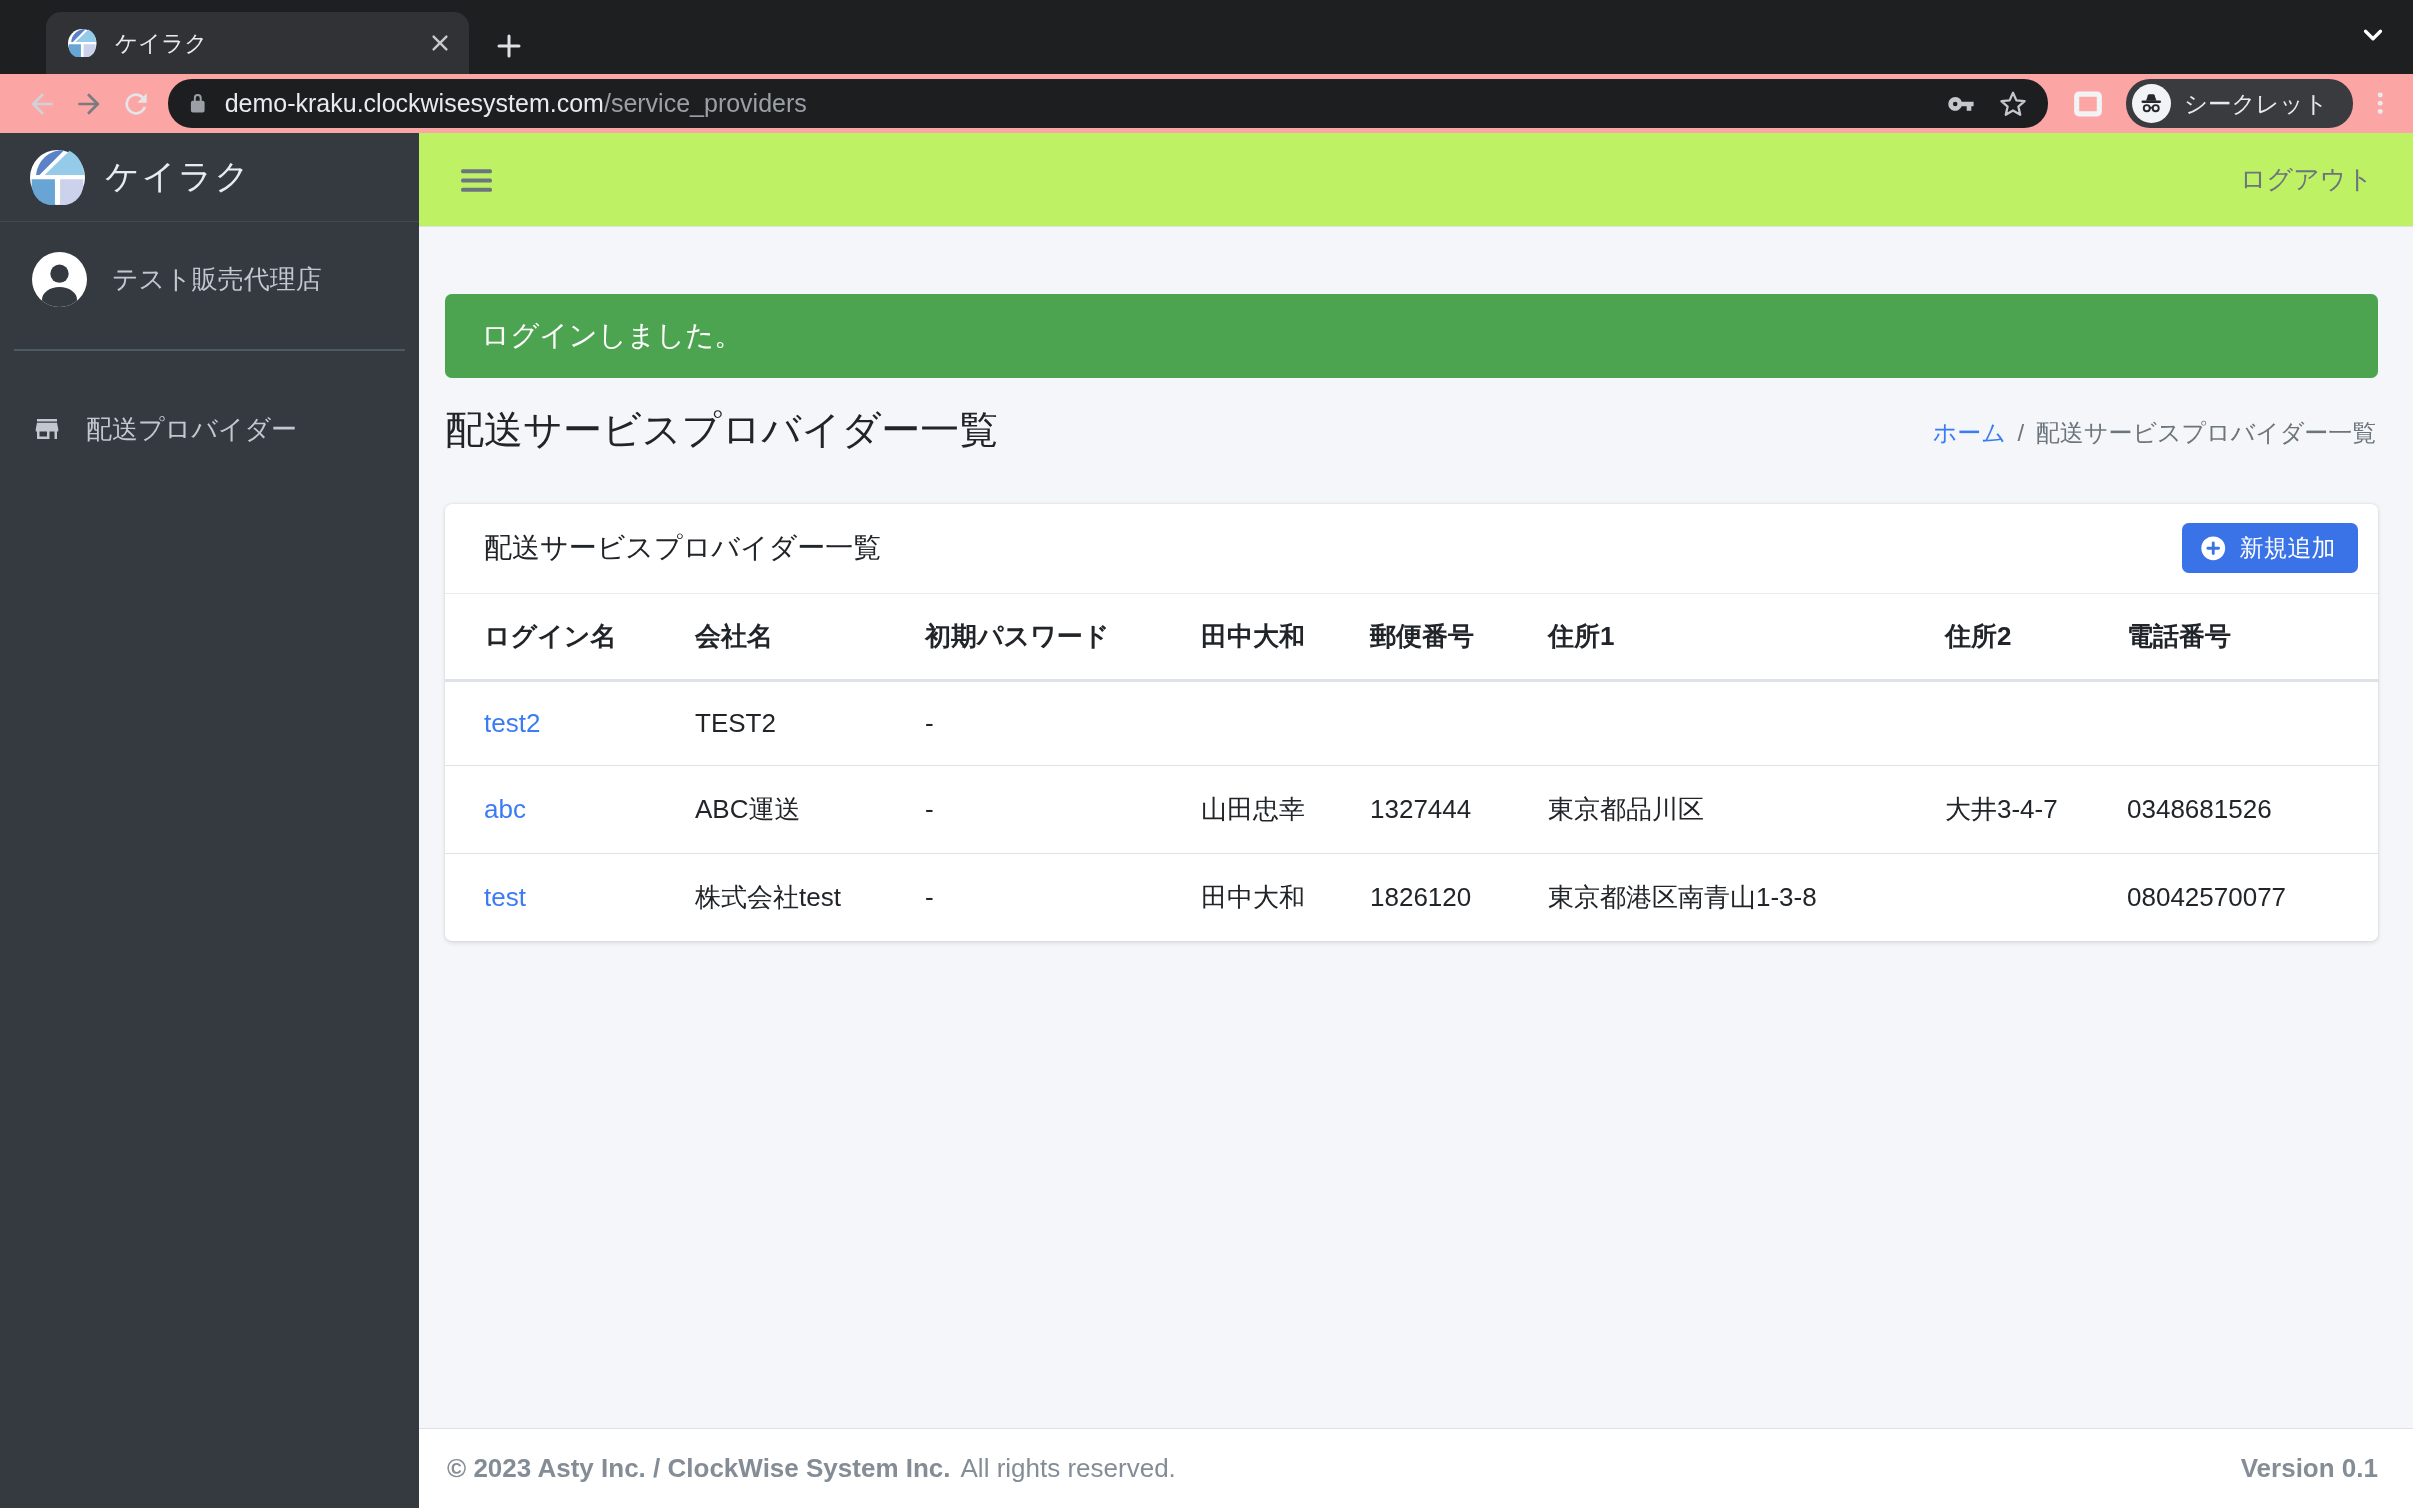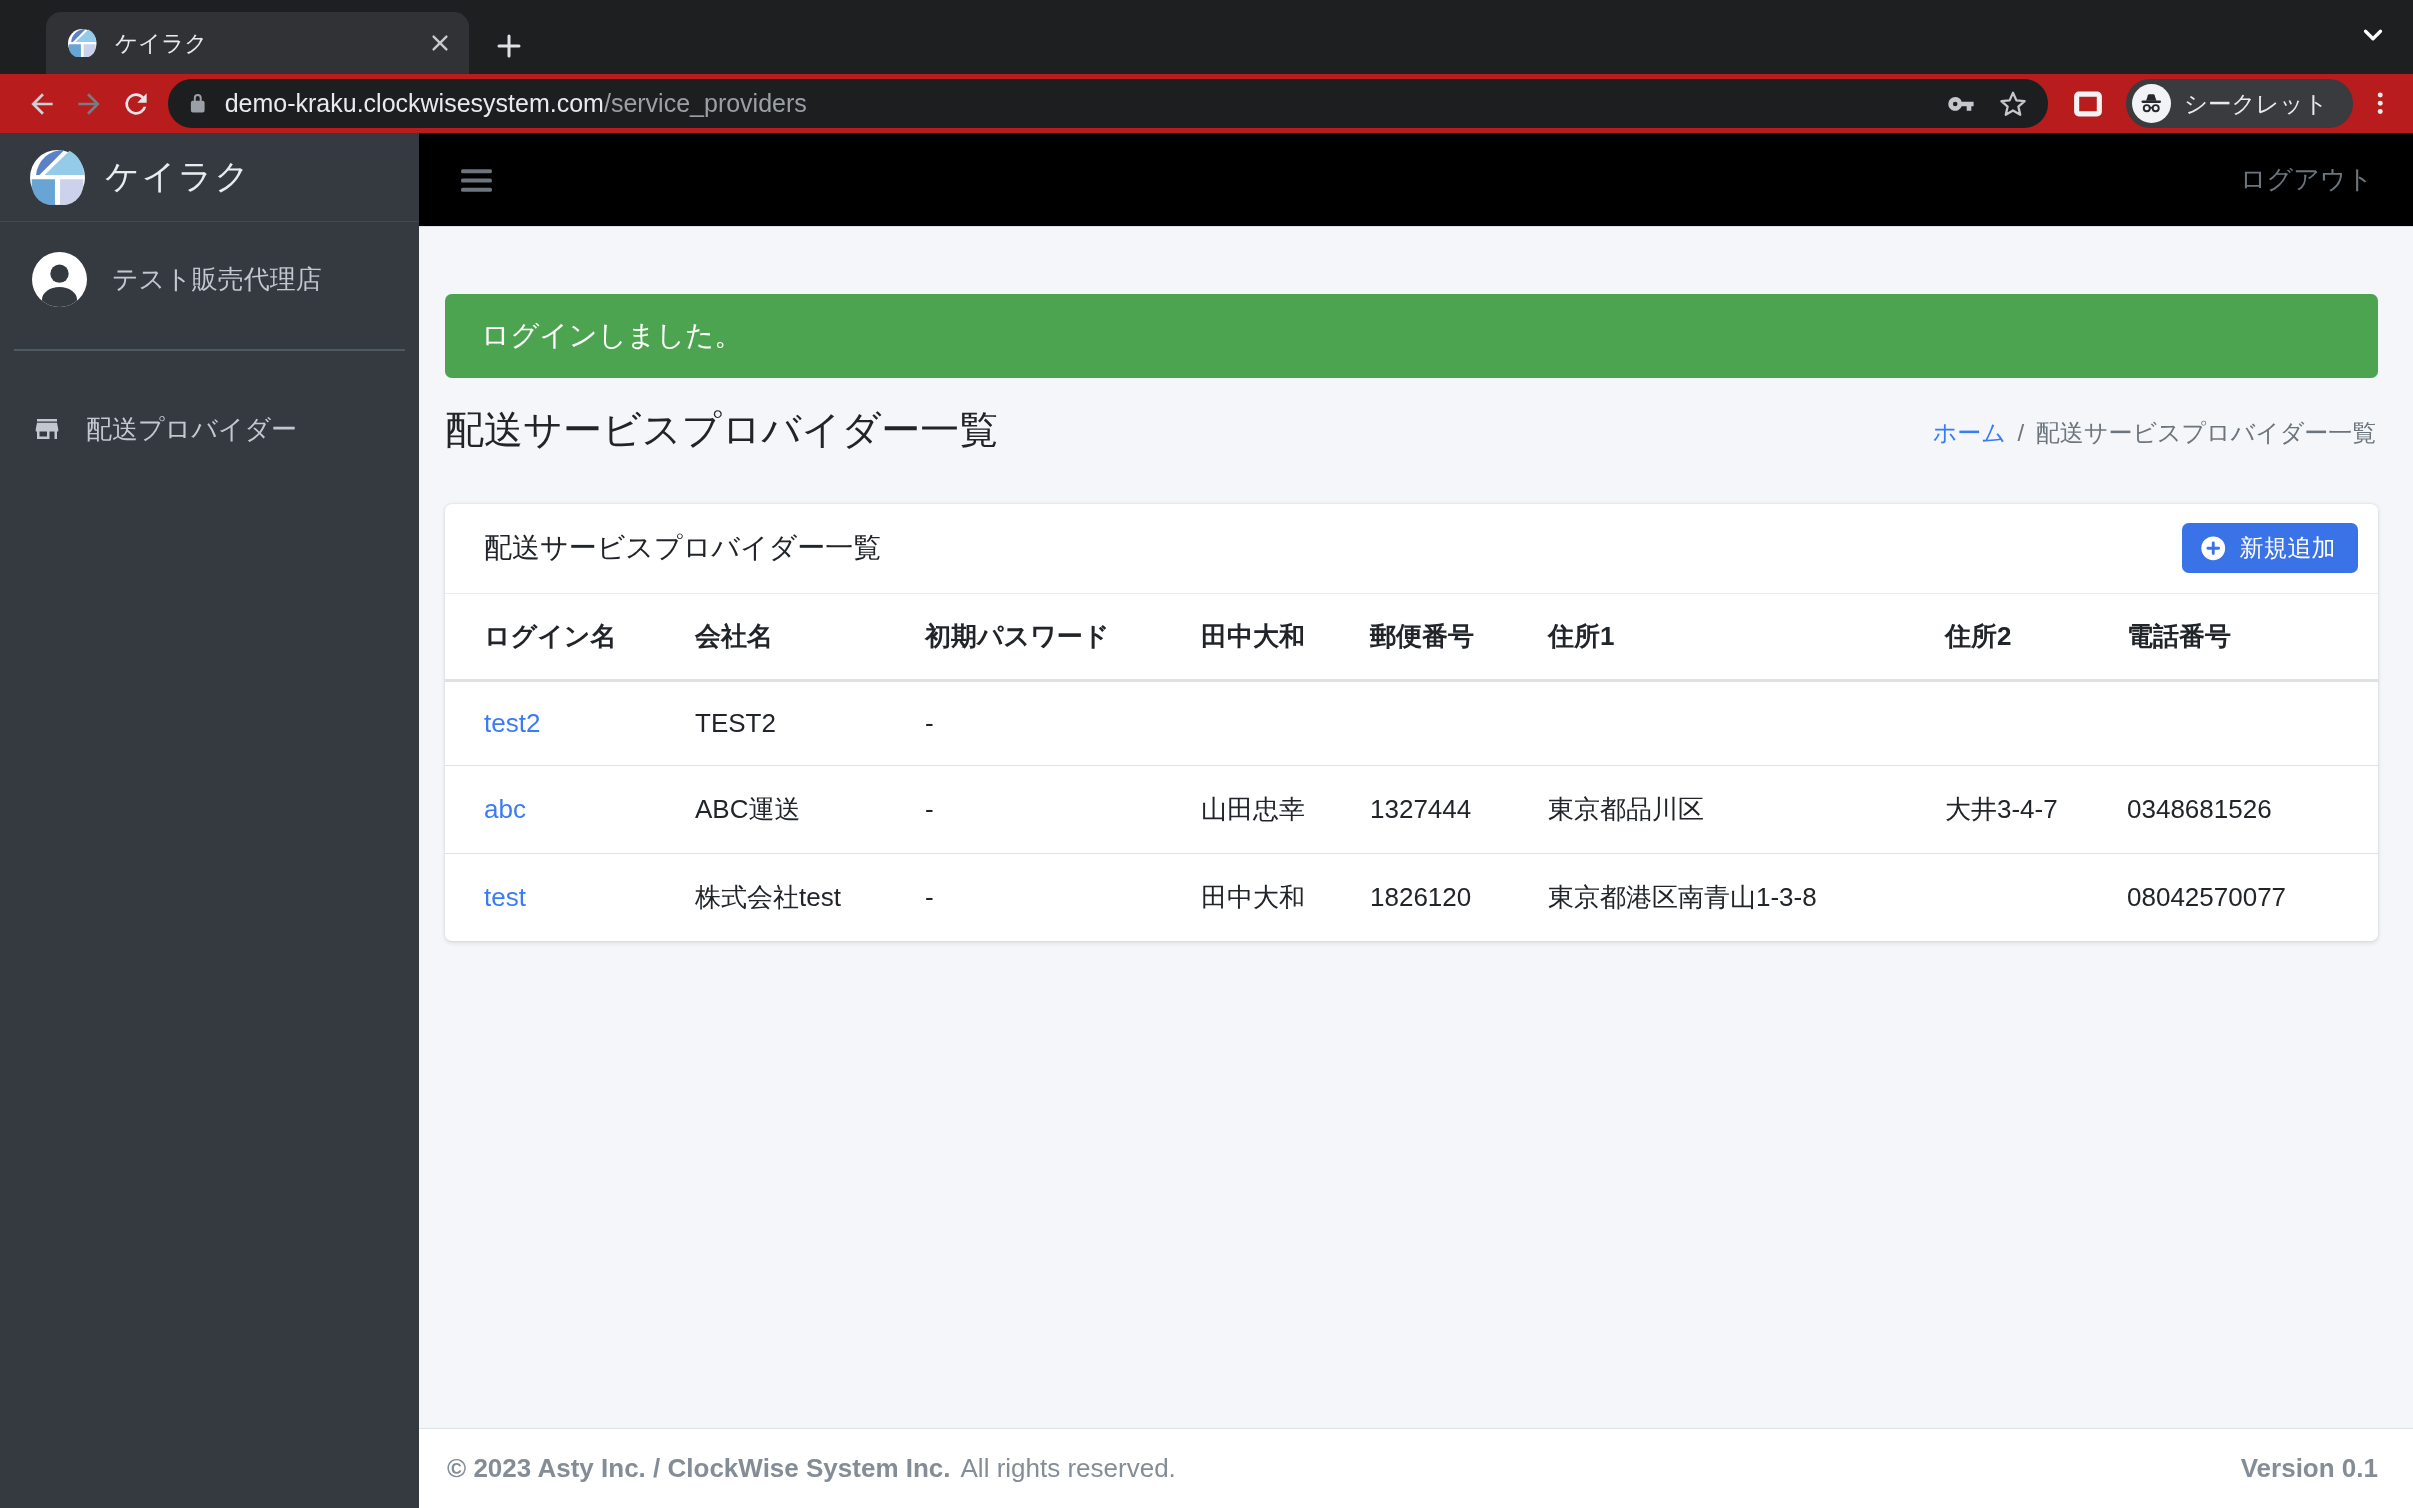--- a/index.html
+++ b/index.html
@@ -10,21 +10,21 @@
   
   .tabstrip { height:74px; background:#1e1f21; display:flex; align-items:flex-end; position:relative; flex:none; }
   .tab { margin-left:46px; width:423px; height:62px; background:#313236; border-radius:15px 15px 0 0;
          display:flex; align-items:center; padding:0 18.4px 0 22px; gap:18.4px; }
   .tab-title { color:#e8eaed; font-size:22.6px; flex:1; white-space:nowrap; overflow:hidden; }
   .icon-btn { display:flex; align-items:center; justify-content:center; background:none; border:none; cursor:pointer; }
   .newtab { margin:0 0 13.4px 25px; }
   .tabstrip-chevron { position:absolute; right:25px; top:20px; }
 
   
-  .toolbar { height:59px; background:#b91c1c; display:flex; align-items:center; padding:0 18.4px; flex:none; }
+  .toolbar { height:59px; background:#fca5a5; display:flex; align-items:center; padding:0 18.4px; flex:none; }
   .nav-btn { width:47px; height:47px; border-radius:50%; display:flex; align-items:center; justify-content:center; }
   .urlbar { flex:1; height:49px; background:#1d1e20; border-radius:24px; display:flex; align-items:center;
             margin:0 15px 0 8.4px; padding:0 20px 0 18.4px; font-size:25px; color:#e8eaed; }
   .urlbar .host { color:#e8eaed; }
   .urlbar .path { color:#9aa0a6; }
   .url-spacer { flex:1; }
   .urlbar svg { flex:none; }
   .sidepanel-btn { width:49px; height:49px; display:flex; align-items:center; justify-content:center; }
   .incog-badge { height:49px; background:#3a3b3f; border-radius:24px; display:flex; align-items:center;
                  gap:13.4px; padding:0 25px 0 5.9px; margin:0 13.4px; }
@@ -41,21 +41,21 @@
   .brand-text { color:#e9ecef; font-size:34px; letter-spacing:1.7px; white-space:nowrap; }
   .user-panel { display:flex; align-items:center; gap:25px; padding:30px 28.5px 42px 32px;text-align:center; }
   .user-name { color:#c2c7d0; font-size:26px; white-space:nowrap; }
   .sidebar-divider { height:1.7px; background:#4f5962; margin:0 14.2px; }
   .menu { margin-top:44px; }
   .menu-item { display:flex; align-items:center; gap:24px; padding:17px 28.5px 17px 32px; cursor:pointer; }
   .menu-label { color:#c2c7d0; font-size:26px; white-space:nowrap; }
 
   
   .main { flex:1; display:flex; flex-direction:column; min-width:0; }
-  .navbar { height:94px; flex:none; background:#000000; border-bottom:1.7px solid #dee2e6;
+  .navbar { height:94px; flex:none; background:#bef264; border-bottom:1.7px solid #dee2e6;
             display:flex; align-items:center; padding:0 40px 0 39px; }
   .navbar-spacer { flex:1; }
   .logout { color:#6c757d; font-size:26px; cursor:pointer; text-decoration:none; }
 
   .content { flex:1; background:#f4f6f9; padding:27px 35px 0 26px; overflow:hidden; }
   .alert-success { background:#4ca450; border-radius:6.7px; color:#fff; font-size:28.5px;
                    padding:22px 36px; line-height:1.4;margin-top:40px; }
   .page-head { margin-top:25px; display:flex; align-items:center; padding-right:1.7px; }
   .page-title { font-size:39px; font-weight:500; color:#212529; }
   .breadcrumb { margin-left:auto; font-size:24px; display:flex; gap:11.7px; align-items:center;margin-top:7px; }

